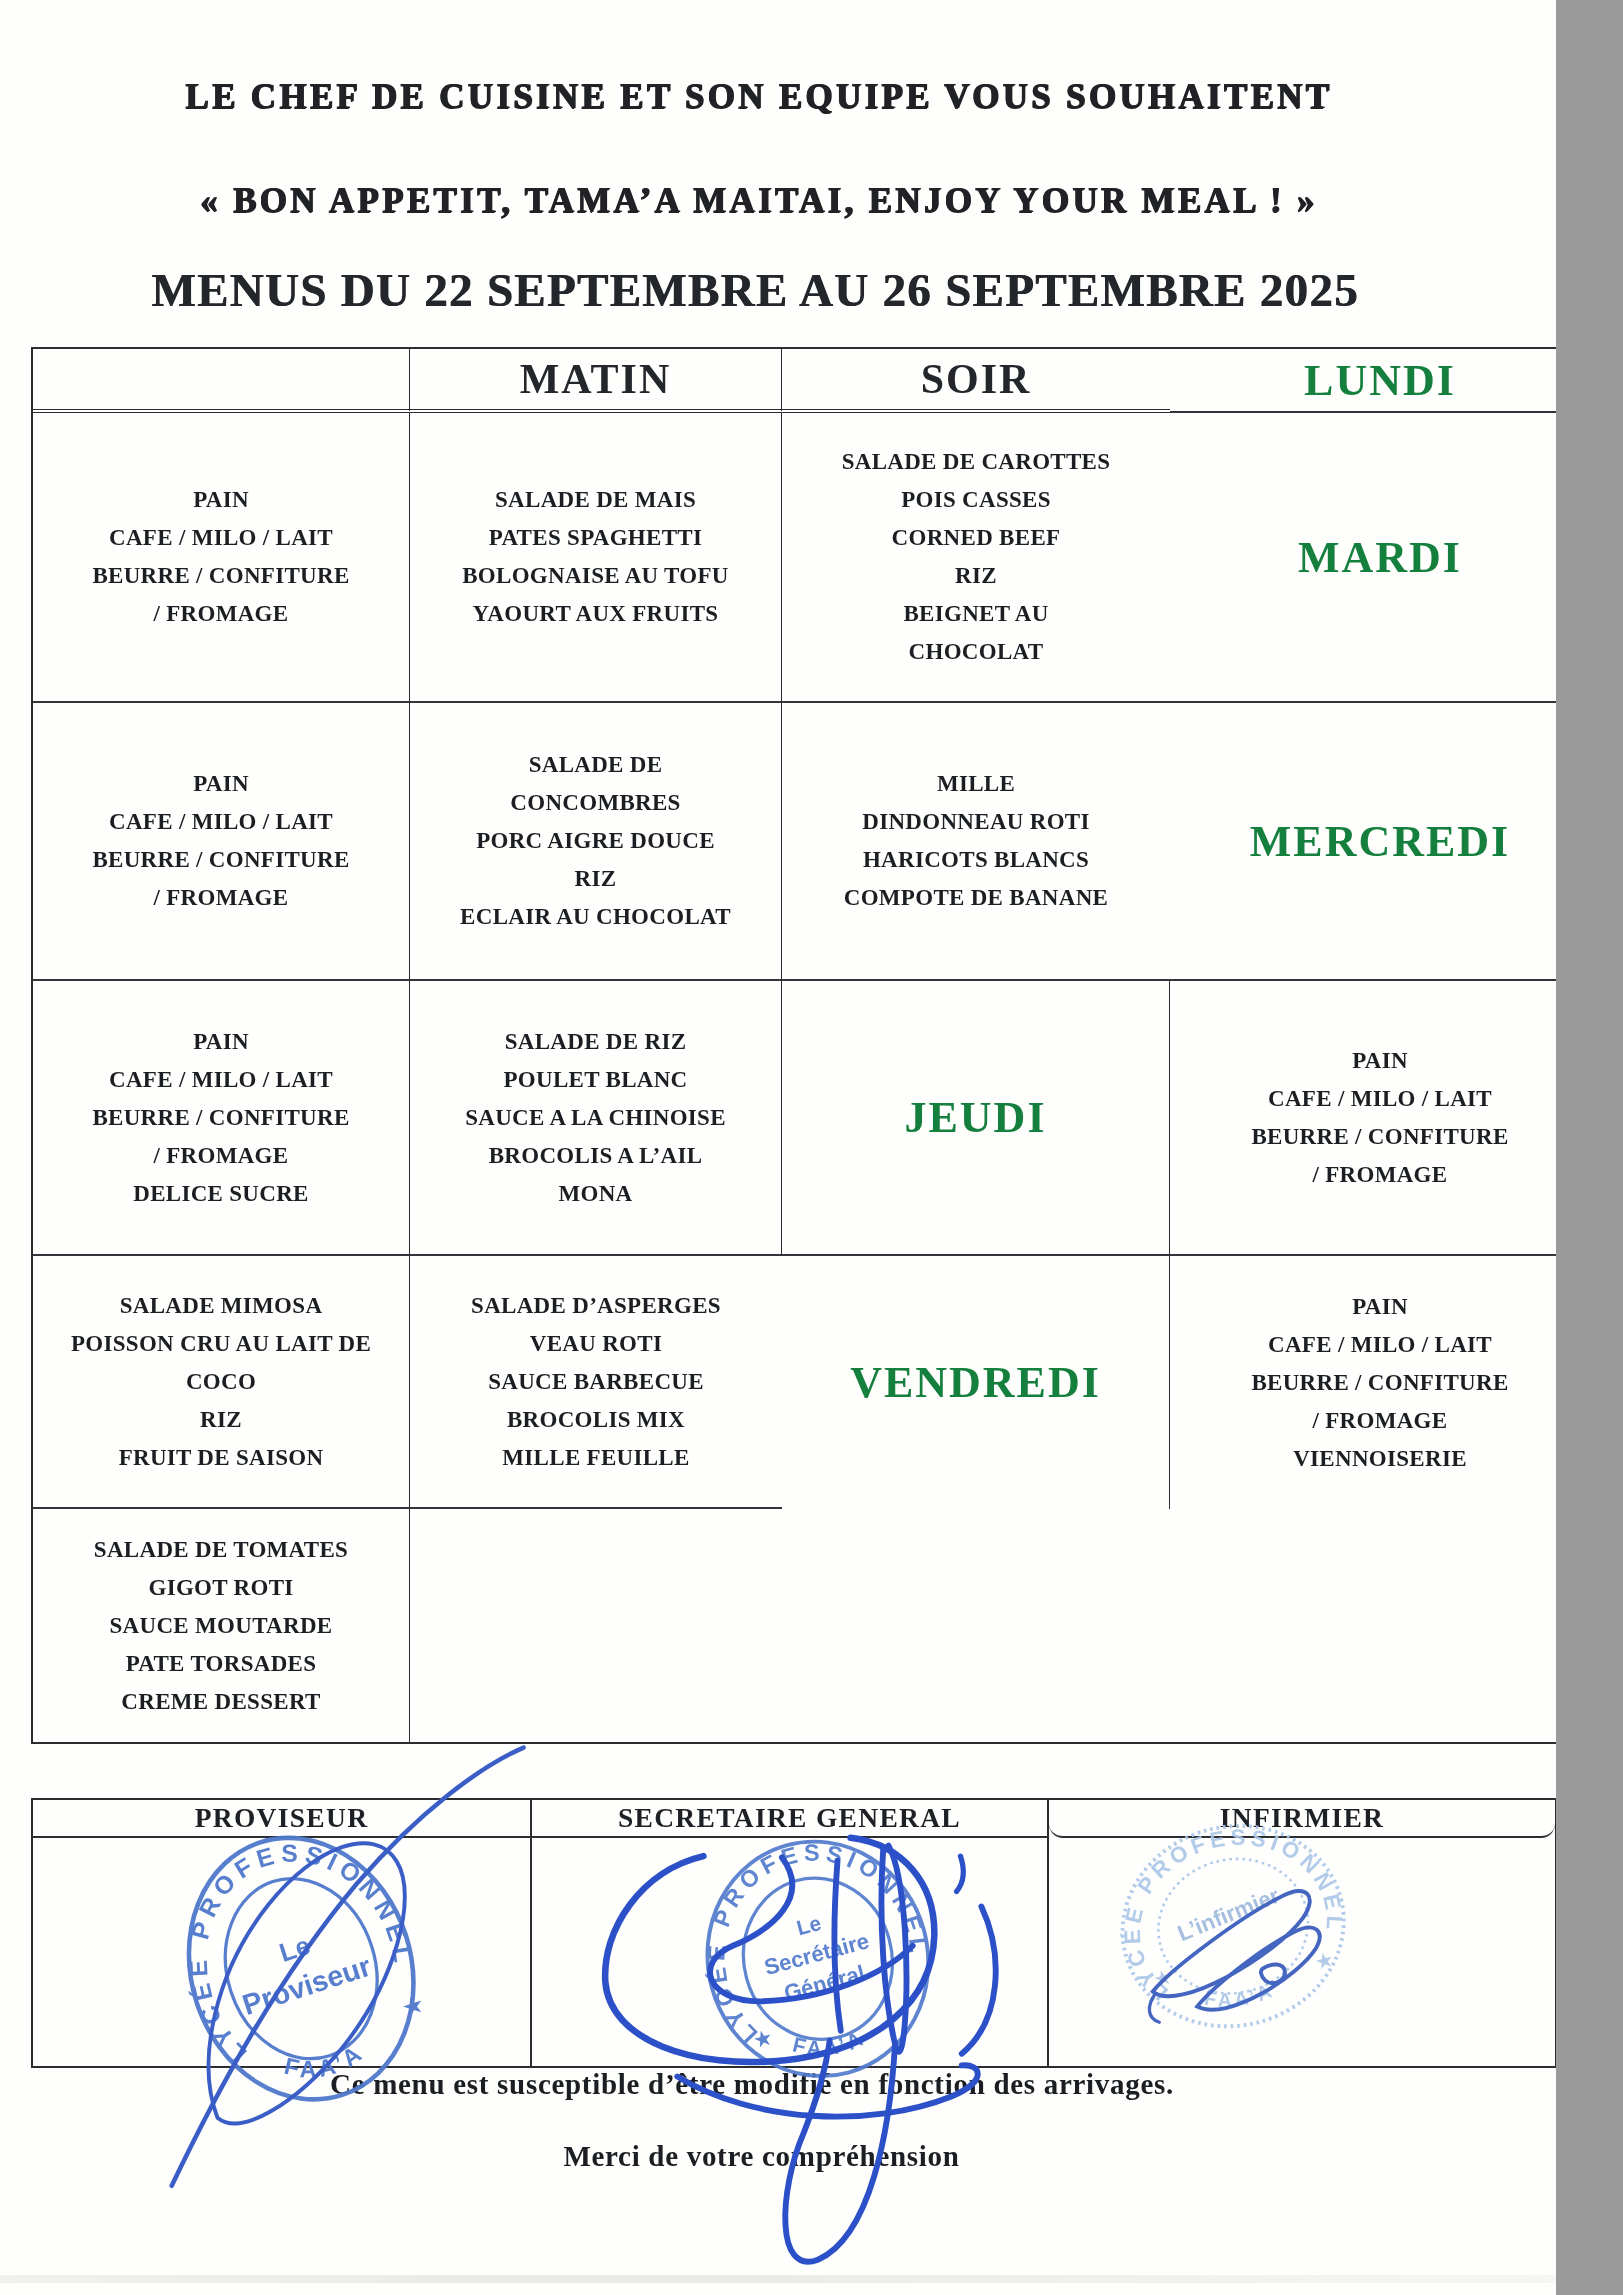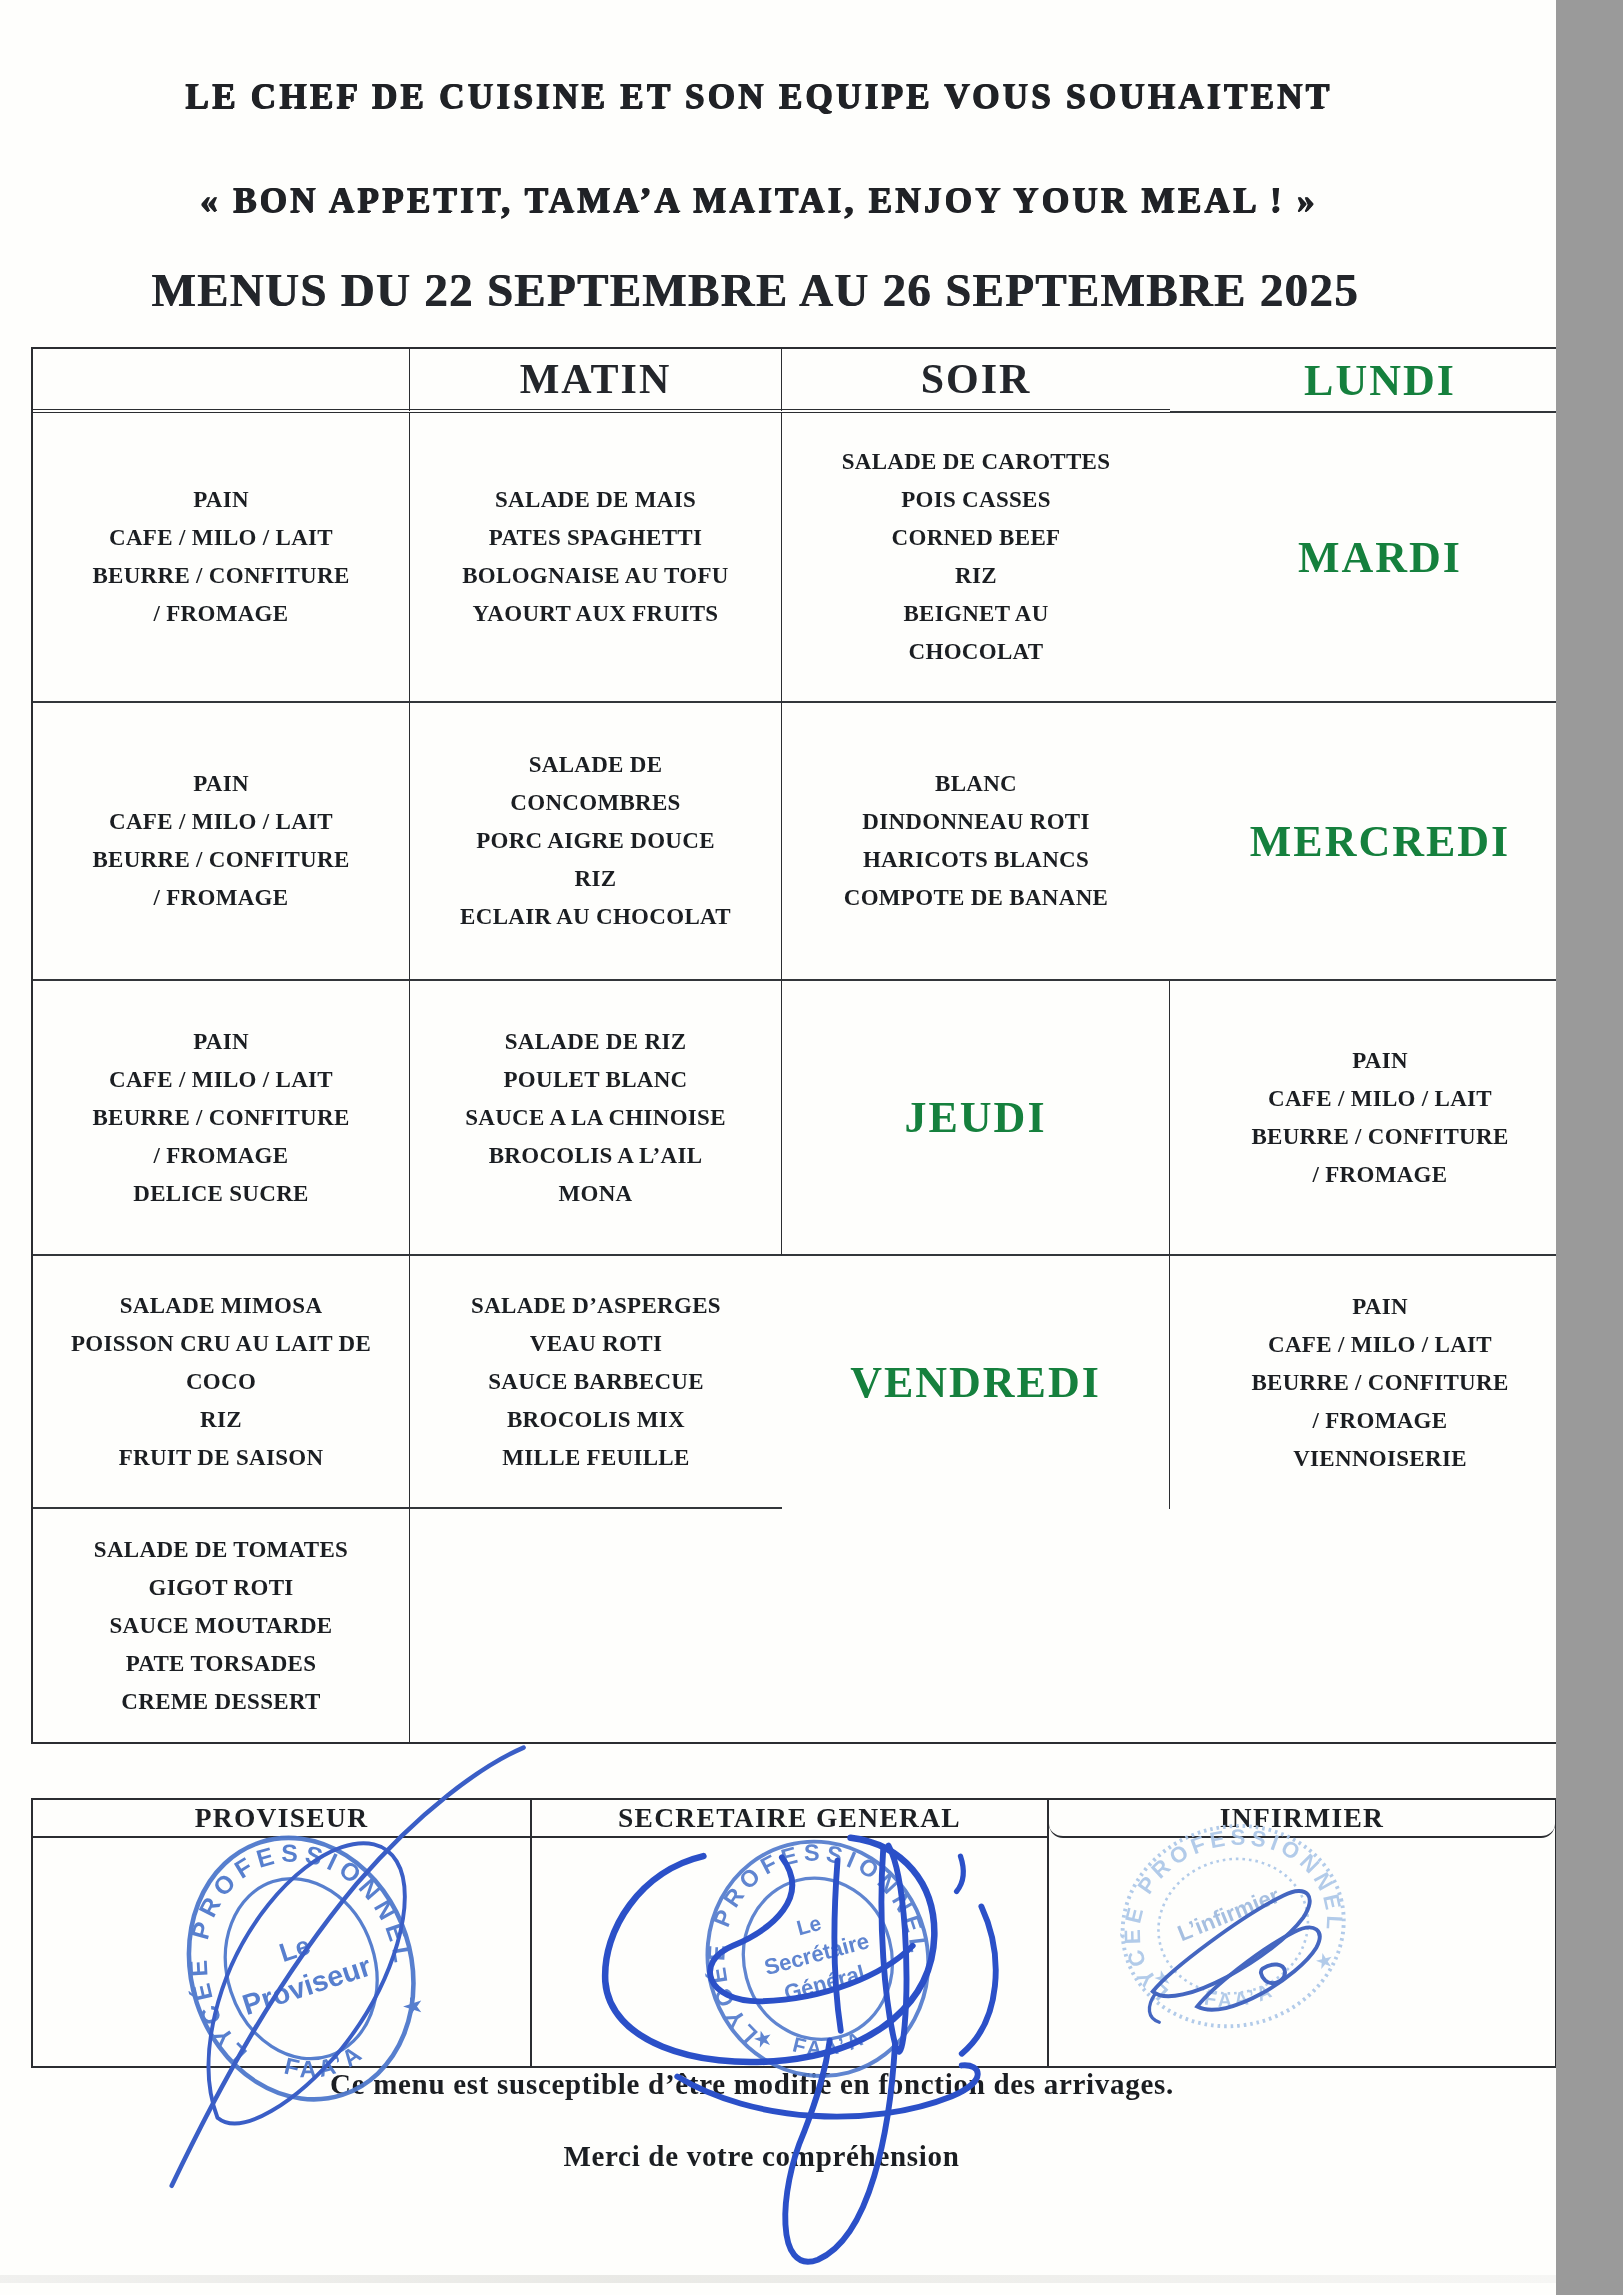--- a/index.html
+++ b/index.html
@@ -155,21 +155,21 @@
         <div>/ FROMAGE</div>
       </div>
     <div class="mt-cell meal">
         <div>SALADE DE</div>
         <div>CONCOMBRES</div>
         <div>PORC AIGRE DOUCE</div>
         <div>RIZ</div>
         <div>ECLAIR AU CHOCOLAT</div>
       </div>
     <div class="mt-cell meal last-col">
-        <div>BLANC</div>
+        <div>MILLE</div>
         <div>DINDONNEAU ROTI</div>
         <div>HARICOTS BLANCS</div>
         <div>COMPOTE DE BANANE</div>
       </div>
 
     <div class="mt-cell day">MERCREDI</div>
     <div class="mt-cell meal">
         <div>PAIN</div>
         <div>CAFE / MILO / LAIT</div>
         <div>BEURRE / CONFITURE</div>

